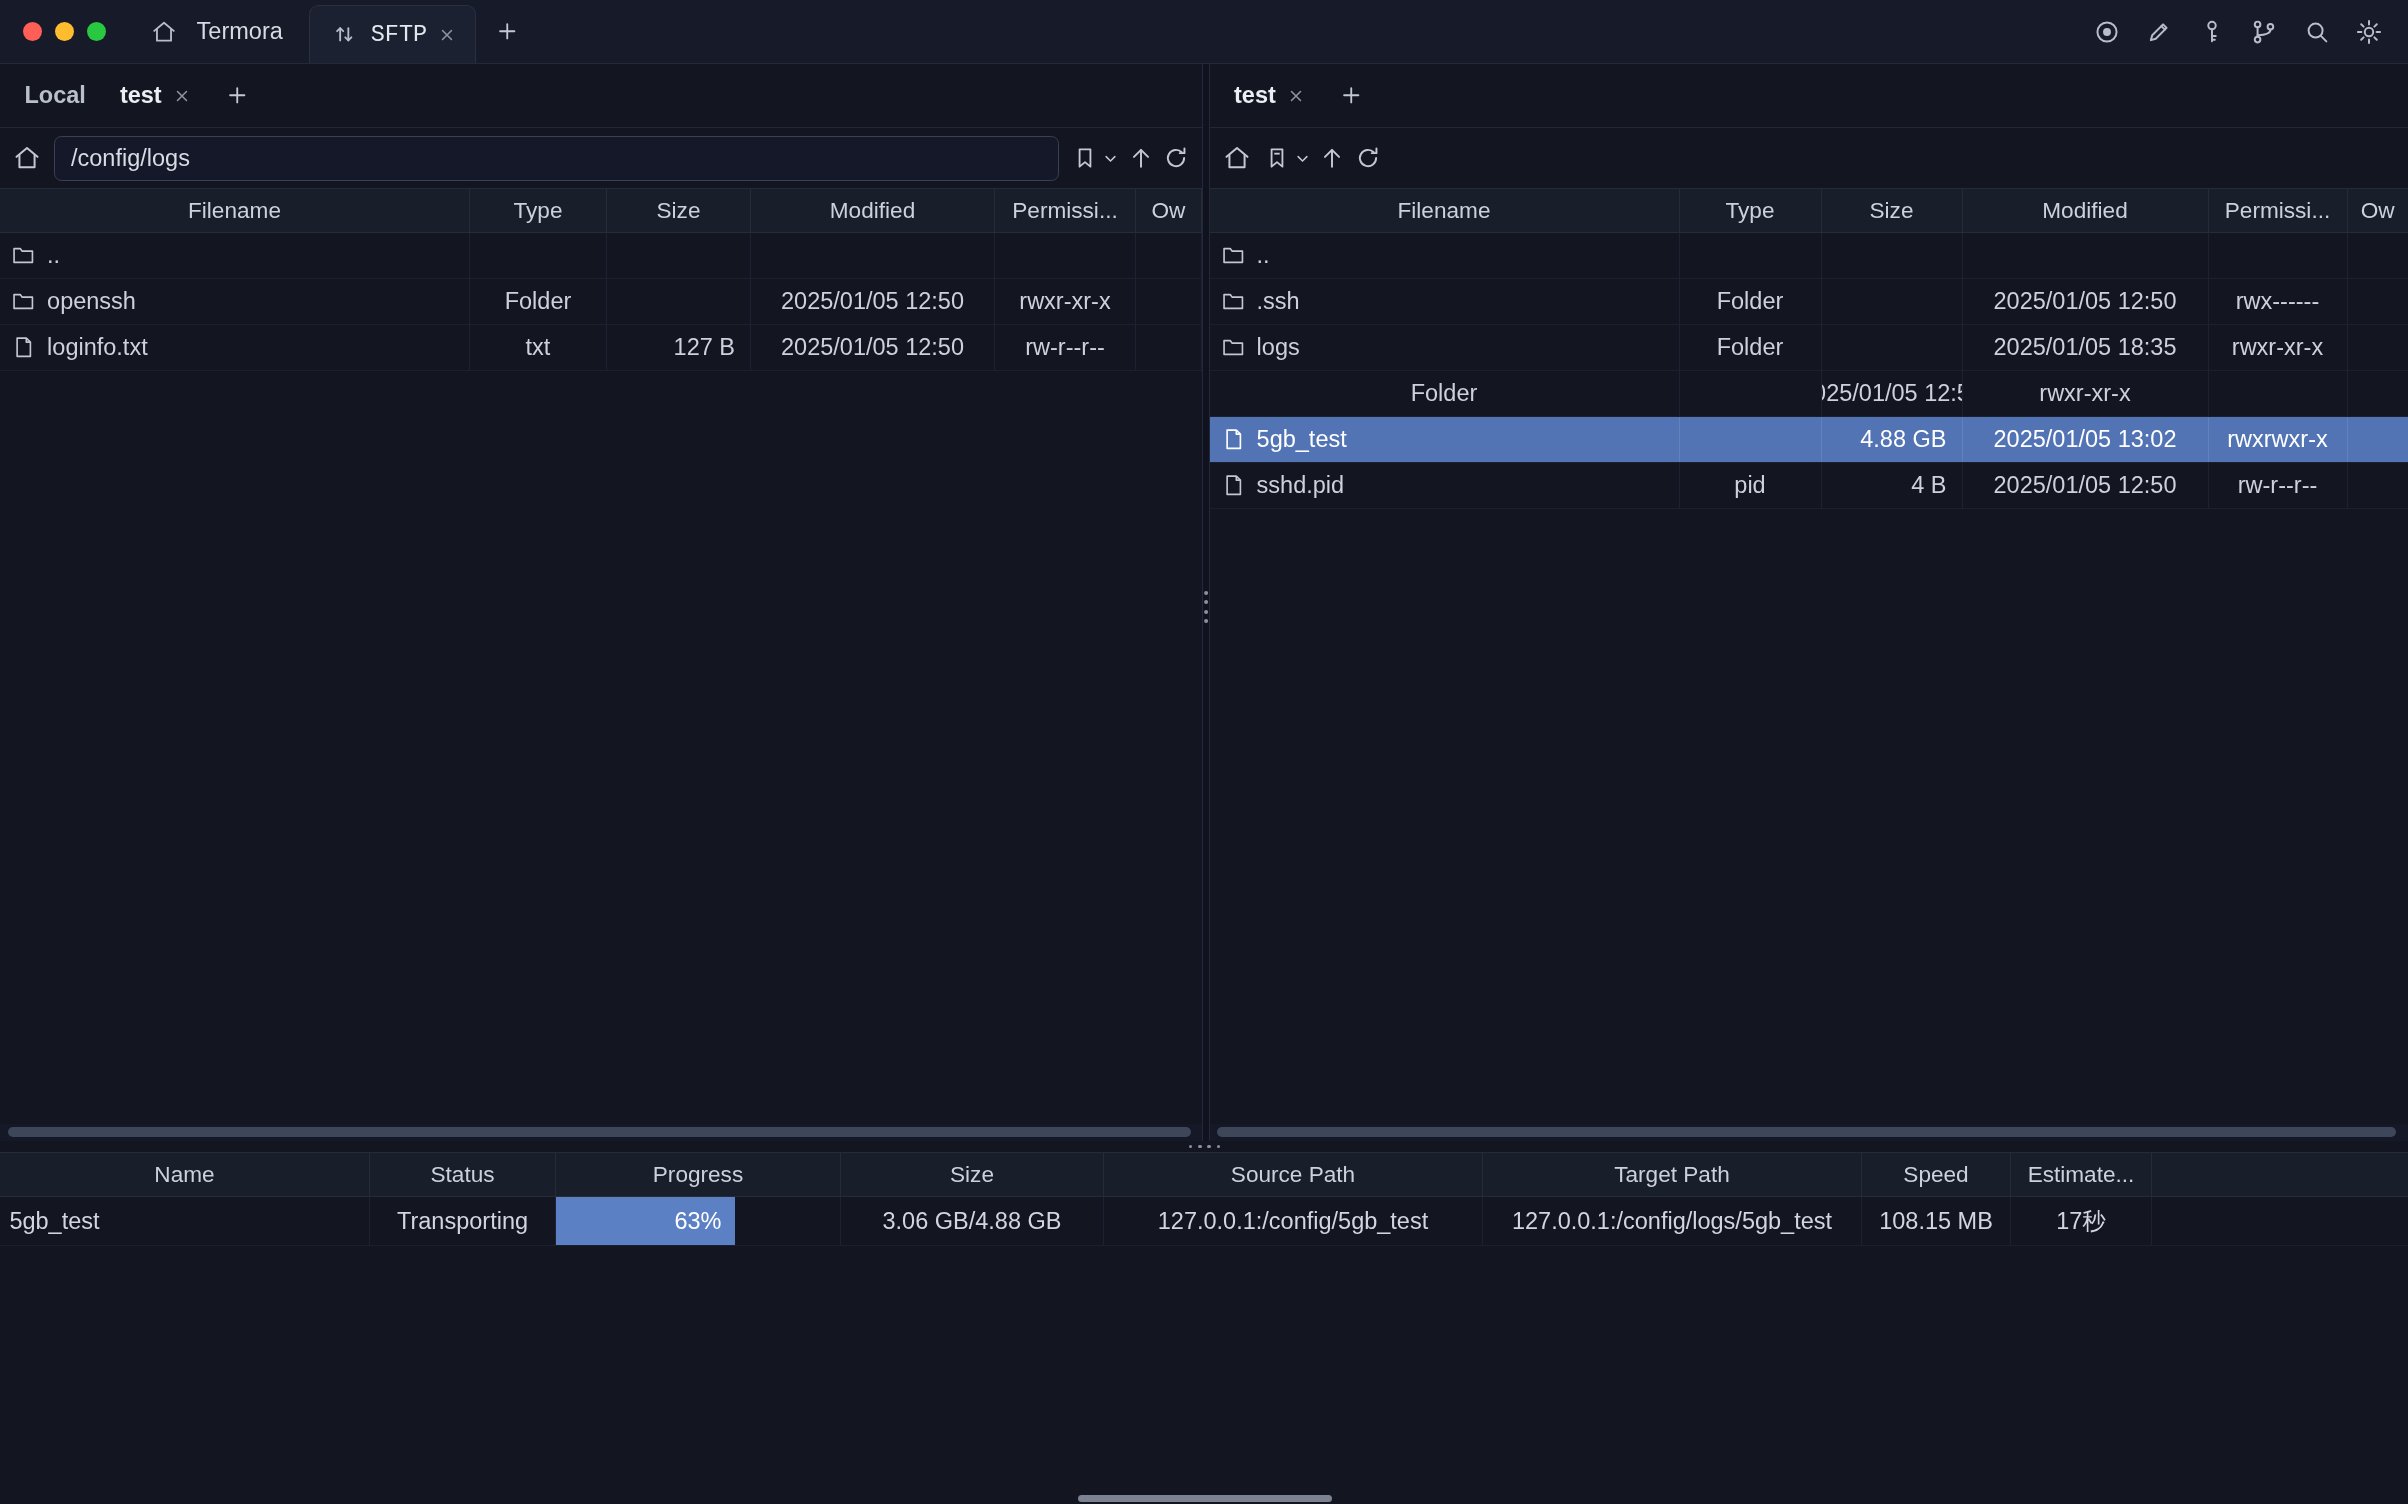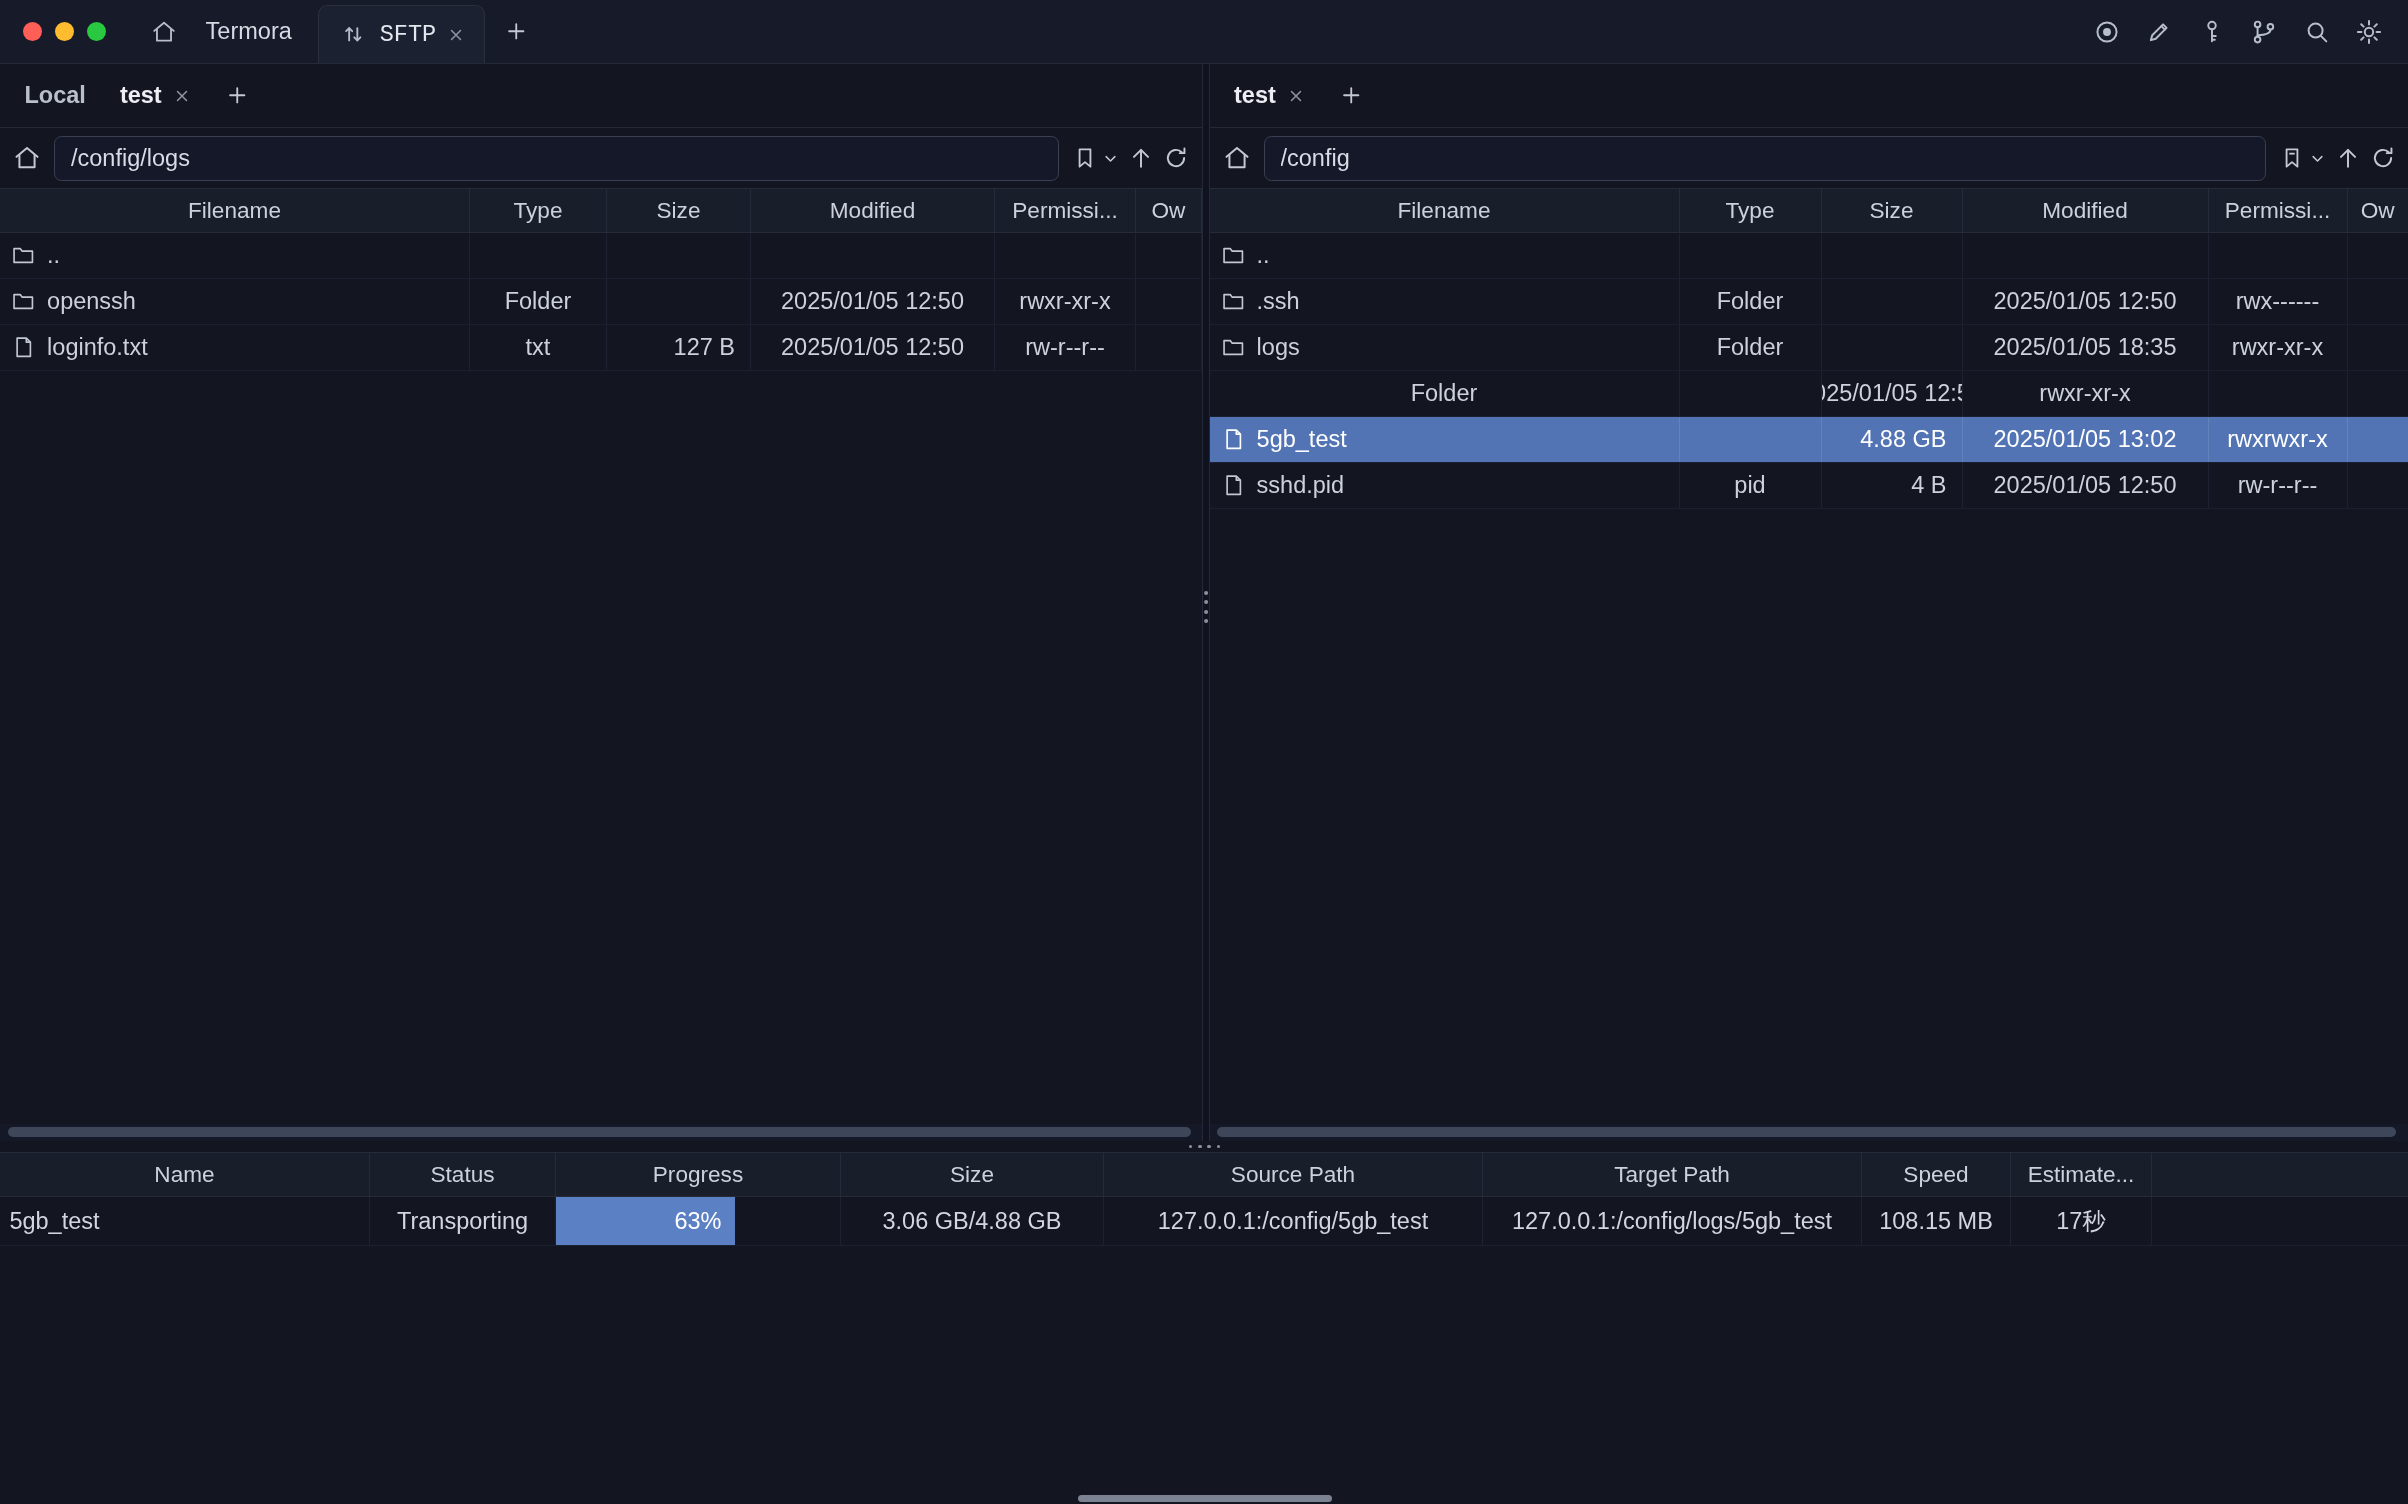--- a/index.html
+++ b/index.html
@@ -9,21 +9,21 @@
        display:flex;flex-direction:column;}
 
   
   .titlebar{flex:0 0 64px;display:flex;align-items:stretch;background:#161a29;
             border-bottom:0.9px solid #242938;position:relative;}
   .traffic{display:flex;align-items:center;gap:13px;padding:0 19px 0 22.6px;}
   .light{width:19px;height:19px;border-radius:50%;}
   .light.red{background:#ff5f57;}
   .light.yellow{background:#febc2e;}
   .light.green{background:#28c840;}
-  .apptab{display:flex;align-items:center;gap:27px;padding:0 26px;color:#d6dae3;}
+  .apptab{display:flex;align-items:center;gap:18px;padding:0 26px;color:#d6dae3;}
   .sftptab{display:flex;align-items:center;gap:10.4px;padding:0 19px 0 22.6px;background:#1b2130;
            border:0.9px solid #2a3040;border-bottom:none;border-radius:9.4px 9.4px 0 0;
            align-self:flex-end;height:58px;color:#e4e7ee;font-family:Liberation Mono, monospace;}
   .newtab-top{display:flex;align-items:center;padding:0 19px;color:#c3c9d4;}
   .tb-spacer{flex:1;}
   .tb-icons{display:flex;align-items:center;gap:24.5px;padding-right:26px;}
   .tb-icon{width:28px;height:28px;color:#b7bdca;display:flex;align-items:center;}
   svg{display:block;}
 
   
@@ -337,21 +337,20 @@
         </div>
       </div>
 
       <div class="pathbar">
         <span class="home">
           <svg viewBox="0 0 24 24" width="28" height="28" fill="none" stroke="currentColor" stroke-width="1.7" stroke-linecap="round" stroke-linejoin="round">
               <path d="M3 11 L12 3.5 L21 11"></path>
               <path d="M5.5 9.5 V20 H18.5 V9.5"></path>
             </svg>
         </span>
-        <input class="pathinput" value="/config" style="">
         <div class="path-icons">
           <span class="pi">
             <svg viewBox="0 0 24 24" width="26" height="26" fill="none" stroke="currentColor" stroke-width="1.7" stroke-linejoin="round">
                 <path d="M7 4 h10 v16 l-5 -4.2 -5 4.2 z"></path>
                 <path d="M9.5 8 h5"></path>
               </svg>
           </span>
           <span class="pi small">
             <svg viewBox="0 0 24 24" width="15" height="15" fill="none" stroke="currentColor" stroke-width="2.4" stroke-linecap="round" stroke-linejoin="round">
                 <path d="M5 9 l7 7 7 -7"></path>

